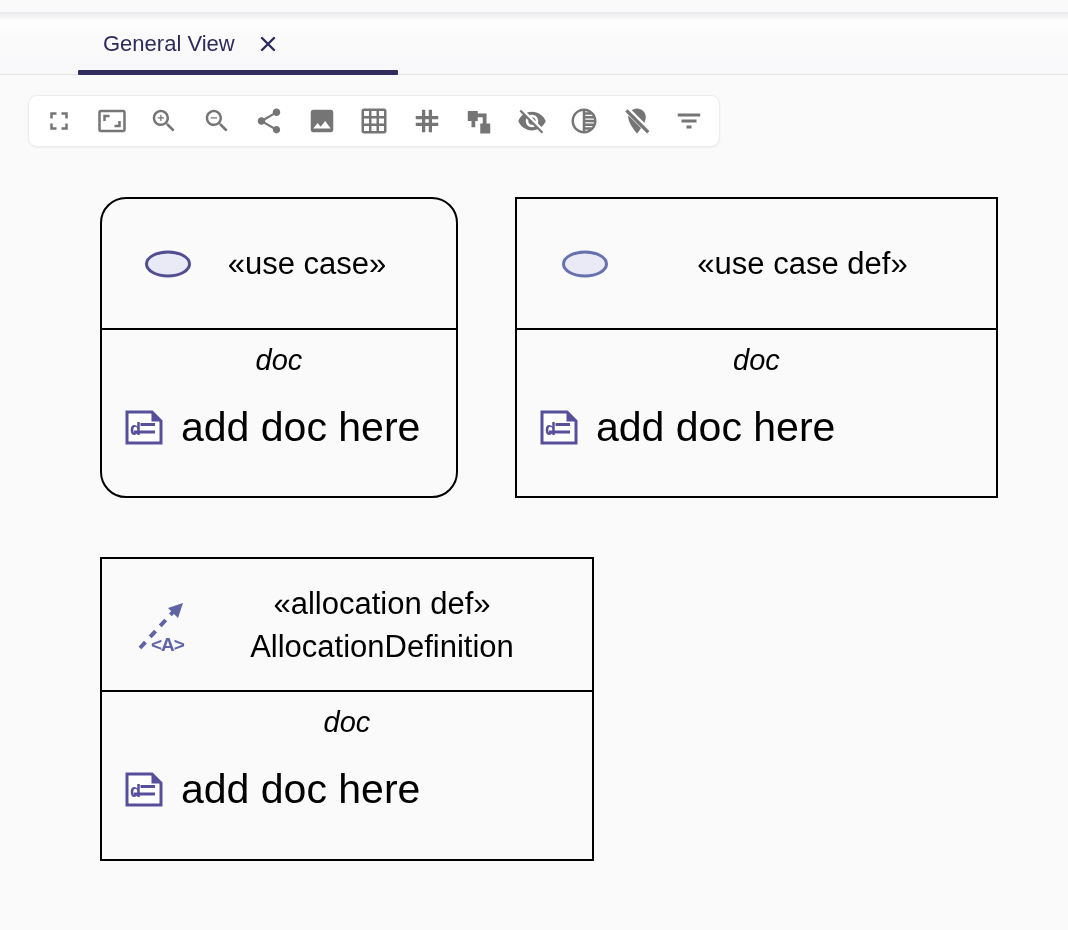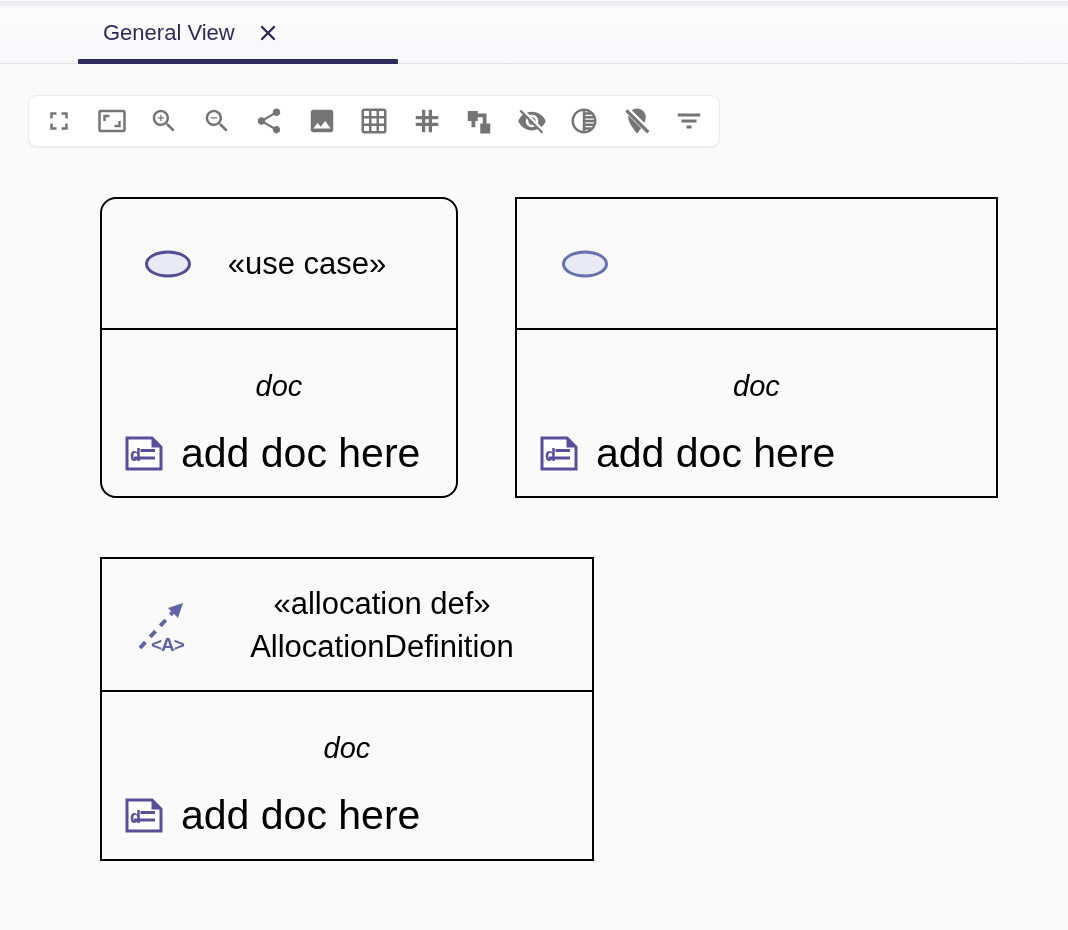--- a/index.html
+++ b/index.html
@@ -6,21 +6,21 @@
   html,body { width:1068px; height:930px; overflow:hidden; }
   body {
     position:relative;
     background:#fafafa;
     font-family:"Liberation Sans", sans-serif;
     color:#000;
   }
 
   
   .tab-bar{
-    position:absolute; left:0; top:1px; width:1068px; height:63px;
+    position:absolute; left:0; top:12px; width:1068px; height:63px;
     background:linear-gradient(to bottom,#e9e9ec 0px,#fdfdfe 9px,#fafafb 30px,#f8f8fa 100%);
     border-bottom:1px solid #e5e5e8;
   }
   .tab{
     position:absolute; left:78px; top:0; width:320px; height:63px;
     display:flex; align-items:center; gap:20px;
     padding-left:25px; cursor:pointer;
   }
   .tab-label{ font-size:22px; color:#2e2a5c; white-space:nowrap; }
   .tab-close{ display:flex; align-items:center; justify-content:center; width:26px; height:26px; cursor:pointer; }
@@ -41,29 +41,29 @@
   .tool{
     width:34px; height:34px; border:none; background:transparent;
     display:flex; align-items:center; justify-content:center; cursor:pointer;
   }
   .tool svg{ width:30px; height:30px; fill:#757575; }
 
   
   .node{
     position:absolute; border:2.5px solid #000; background:#fafafa;
   }
-  .node.rounded{ border-radius:16px; }
+  .node.rounded{ border-radius:26px; }
   .node-header{
     display:flex; align-items:center;
     border-bottom:2.5px solid #000;
   }
   .header-icon{ flex:0 0 auto; display:flex; align-items:center; }
   .titles{ flex:1; text-align:center; }
   .stereotype,.node-name{ font-size:31px; line-height:43px; white-space:nowrap; }
-  .node-body{ padding-top:38px; }
+  .node-body{ padding-top:12px; }
   .comp-label{ text-align:center; font-style:italic; font-size:29px; line-height:36px; }
   .doc-row{
     display:flex; align-items:center; gap:18px;
     margin-top:26px; padding-left:23px; cursor:pointer;
   }
   .doc-text{ font-size:41px; white-space:nowrap; }
 
   
   #node-usecase{ left:100px; top:197px; width:358px; height:301px; }
   #node-usecase .node-header{ height:131px; }
@@ -193,20 +193,21 @@
   </div>
 
   <div class="node" id="node-usecasedef">
     <div class="node-header">
       <span class="header-icon">
         <svg width="48" height="30" viewBox="0 0 48 30">
           <ellipse cx="24" cy="15" rx="21.5" ry="12" fill="#e9eaf6" stroke="#6771ad" stroke-width="3"></ellipse>
         </svg>
       </span>
       <span class="titles">
+        <div class="stereotype">«use case def»</div>
       </span>
     </div>
     <div class="node-body">
       <div class="comp-label">doc</div>
       <div class="doc-row">
         <svg width="38" height="35" viewBox="0 0 38 35">
           <path d="M2 2h25l9 9v22H2z" fill="#ffffff" stroke="#584f9b" stroke-width="3"></path>
           <path d="M26.5 1.5l10 10h-10z" fill="#584f9b"></path>
           <text x="5" y="25" font-size="18" font-weight="bold" fill="#584f9b">d</text>
           <rect x="15.5" y="13" width="14.5" height="3" fill="#584f9b"></rect>

